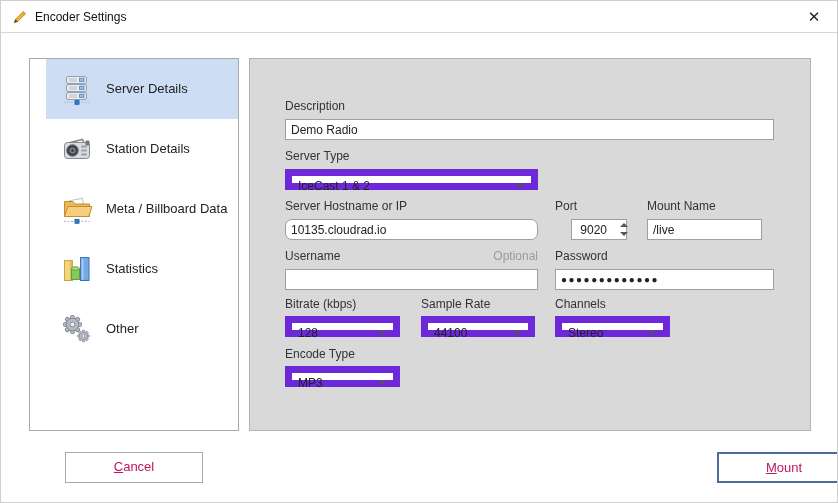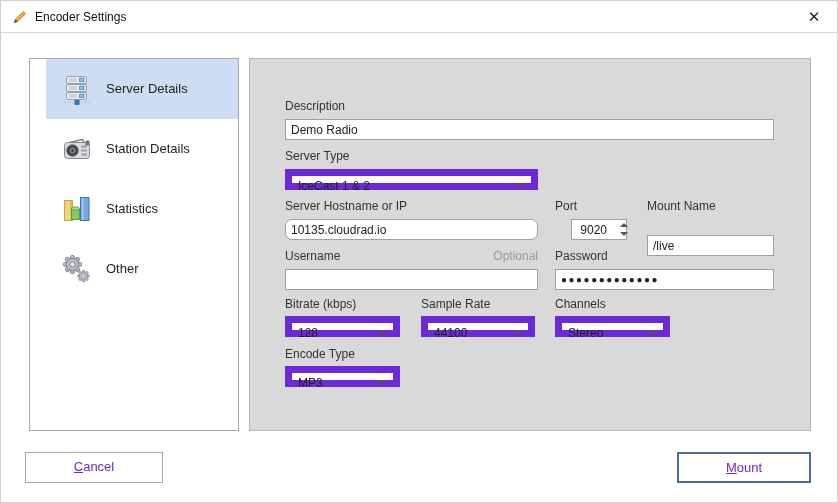--- a/index.html
+++ b/index.html
@@ -42,21 +42,21 @@
     border-left:4px solid transparent; border-right:4px solid transparent; border-top:4px solid #555; }
 
   .spin { position:absolute; right:2px; top:2px; width:14px; height:17px; cursor:pointer; }
   .spin .up, .spin .down { position:absolute; left:3px; width:0; height:0;
     border-left:4px solid transparent; border-right:4px solid transparent; }
   .spin .up   { top:2px;    border-bottom:4px solid #555; }
   .spin .down { bottom:2px; border-top:4px solid #555; }
 
   
   .btn { position:absolute; top:451px; height:31px; background:#fff; font-size:13px;
-         text-align:center; line-height:28px; color:#6d28d9; cursor:pointer; }
+         text-align:center; line-height:28px; color:#be185d; cursor:pointer;margin-left:40px; }
   .btn::first-letter { text-decoration:underline; }
   .btn-cancel { left:24px;  width:138px; border:1px solid #a9a9a9; }
   .btn-save   { left:676px; width:134px; border:2px solid #4a6b9c; }
 </style>
 </head>
 <body>
 
 <div class="titlebar">
   <svg class="title-icon" viewBox="0 0 18 18">
     <path d="M3.2 14.8 L4.5 11.3 L12.3 3.5 L14.5 5.7 L6.7 13.5 Z" fill="#f2b33d" stroke="#b97f1e" stroke-width="0.9"></path>
@@ -98,20 +98,30 @@
       <circle cx="11.5" cy="17.5" r="5.8" fill="#3f4247" stroke="#6d7177"></circle>
       <circle cx="11.5" cy="17.5" r="3" fill="#7d838b"></circle>
       <circle cx="11.5" cy="17.5" r="1.2" fill="#2b2e33"></circle>
       <rect x="20" y="12.5" width="6" height="2" rx="1" fill="#9aa0a8"></rect>
       <rect x="20" y="16.5" width="6" height="2" rx="1" fill="#9aa0a8"></rect>
       <rect x="20" y="20.5" width="6" height="2" rx="1" fill="#9aa0a8"></rect>
     </svg>
     <span class="side-label">Station Details</span>
   </div>
 
+  <div class="side-item">
+    <svg class="side-icon" viewBox="0 0 32 32">
+      <rect x="9" y="6.5" width="13" height="6" fill="#fdfdfd" stroke="#c3c3c3" transform="rotate(-10 15 9)"></rect>
+      <path d="M3.5 8.5 L12 8.5 L14 11 L28.5 11 L28.5 23.5 L3.5 23.5 Z" fill="#e9b95c" stroke="#c08f2f"></path>
+      <path d="M3.5 23.5 L6.8 13.5 L31 13.5 L27.8 23.5 Z" fill="#f5ce7e" stroke="#c08f2f"></path>
+      <path d="M3 28.3 H29" stroke="#b9c0c8" stroke-width="1.2" stroke-dasharray="2,1.5" fill="none"></path>
+      <rect x="14" y="26.3" width="4" height="4" fill="#2e7cd6" stroke="#1d5ca8" stroke-width="0.8"></rect>
+    </svg>
+    <span class="side-label">Meta / Billboard Data</span>
+  </div>
 
   <div class="side-item">
     <svg class="side-icon" viewBox="0 0 32 32">
       <rect x="3.5" y="7.5" width="8" height="20" fill="#f2d583" stroke="#cfa43c"></rect>
       <rect x="9" y="8" width="2.2" height="19" fill="#dfba55"></rect>
       <rect x="10.5" y="15.5" width="8" height="11" fill="#86c95f" stroke="#5ba23a"></rect>
       <ellipse cx="14.5" cy="15.5" rx="4" ry="1.7" fill="#a8dd8a" stroke="#5ba23a"></ellipse>
       <rect x="19.5" y="4.5" width="8.5" height="23" fill="#74a9e4" stroke="#3f73b4"></rect>
       <rect x="20.5" y="5.5" width="2" height="21" fill="#a7c9f0"></rect>
     </svg>
@@ -152,21 +162,21 @@
   <input class="txt" style="left: 35px; top: 160px; width: 253px; border-radius: 7px;" type="text" value="10135.cloudrad.io">
 
   <span class="fld-label" style="left:305px; top:140px;">Port</span>
   <input class="txt num" style="left: 321px; top: 160px; width: 56px;" type="text" value="9020">
   <span class="spin" style="left:367px; top:162px;">
     <span class="up"></span>
     <span class="down"></span>
   </span>
 
   <span class="fld-label" style="left:397px; top:140px;">Mount Name</span>
-  <input class="txt" style="left: 397px; top: 176px; width: 127px;" type="text" value="/live">
+  <input class="txt" style="left: 397px; top: 160px; width: 115px;" type="text" value="/live">
 
   <span class="fld-label" style="left:35px; top:190px;">Username</span>
   <span class="optional-hint" style="left:35px; top:190px; width:253px;">Optional</span>
   <input class="txt" style="left: 35px; top: 210px; width: 253px;" type="text" value="">
 
   <span class="fld-label" style="left:305px; top:190px;">Password</span>
   <input class="txt pwd" style="left: 305px; top: 210px; width: 219px;" type="text" value="●●●●●●●●●●●●●">
 
   <span class="fld-label" style="left:35px; top:238px;">Bitrate (kbps)</span>
   <div class="combo" style="left:35px; top:257px; width:115px;">

